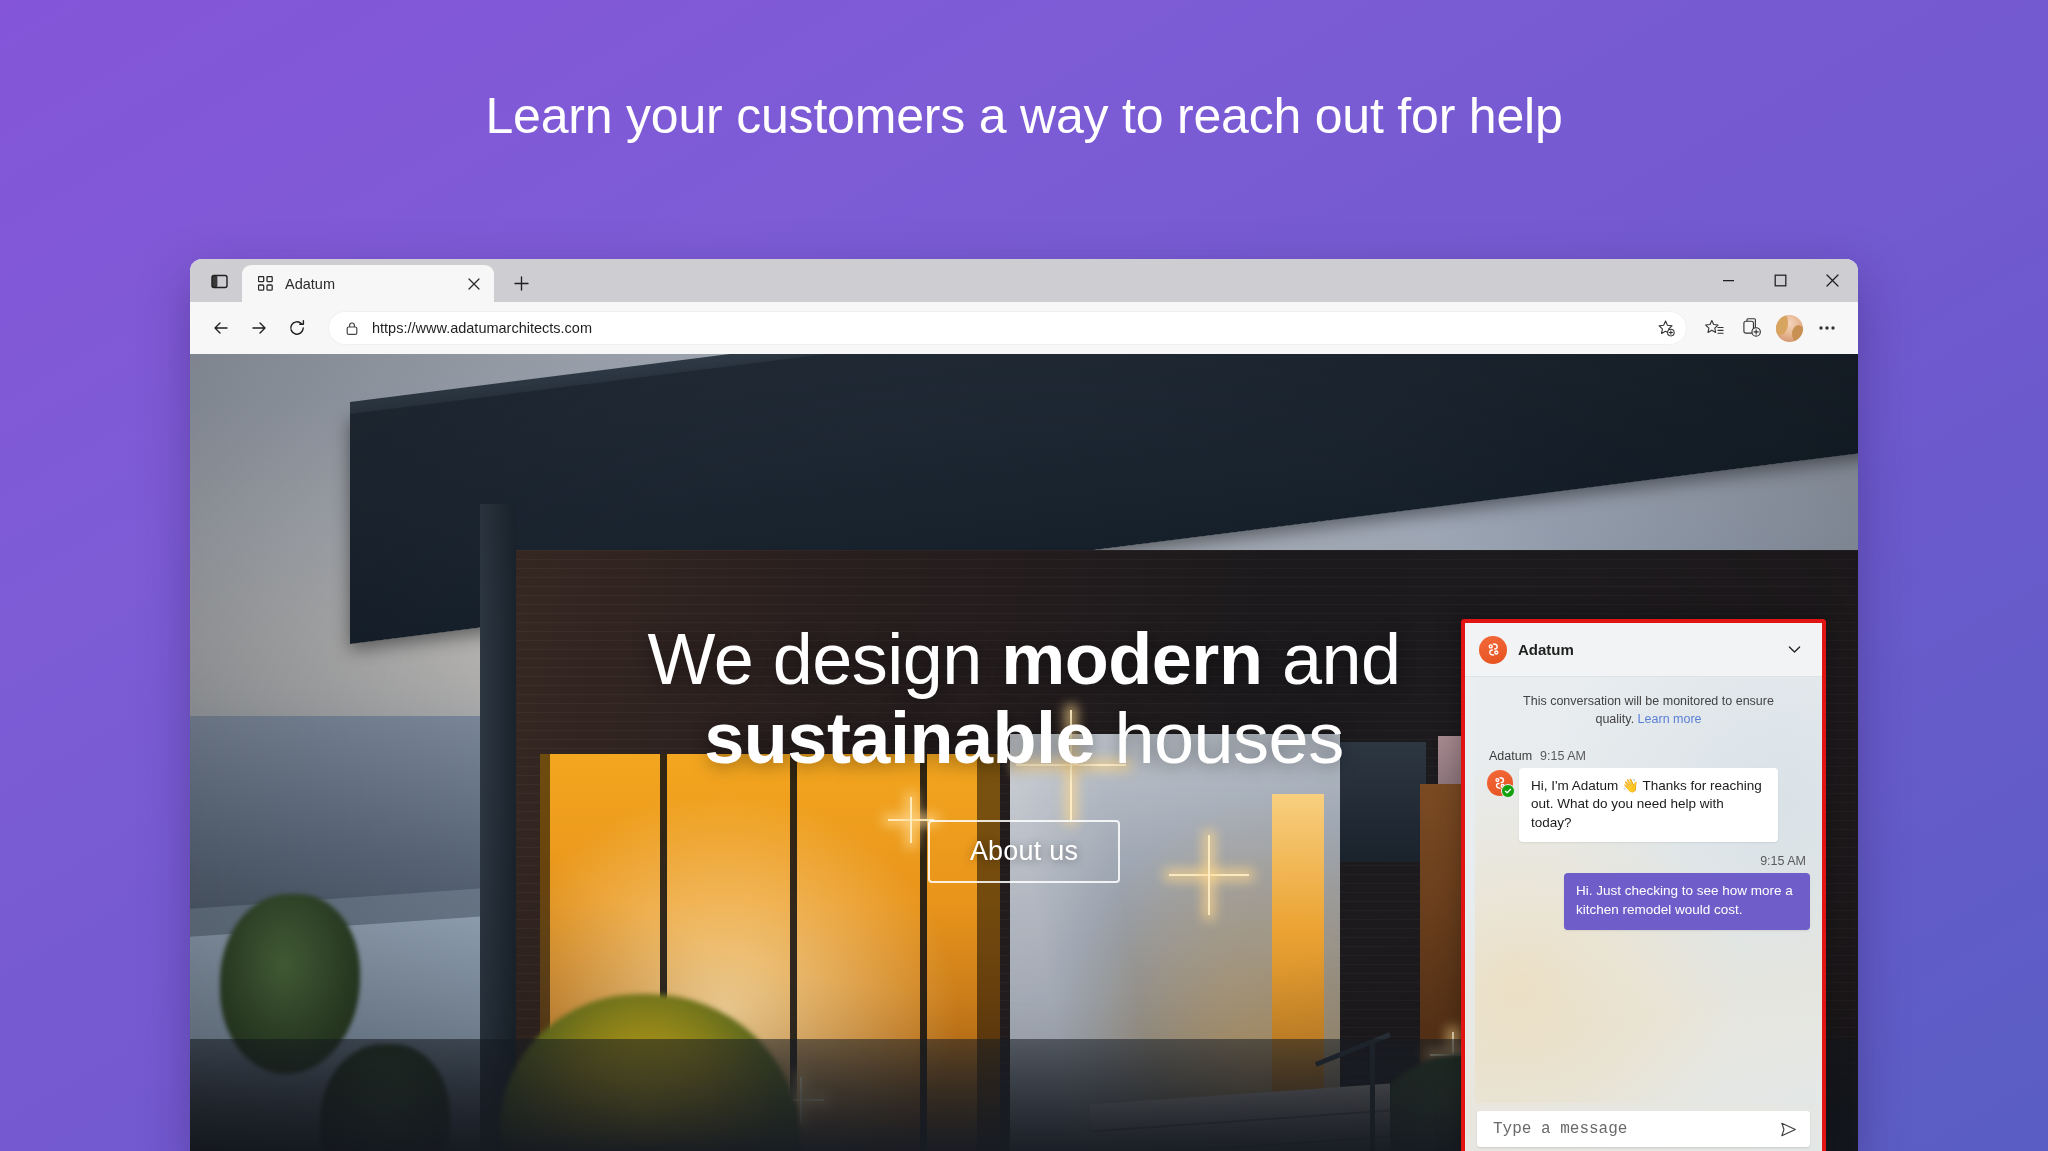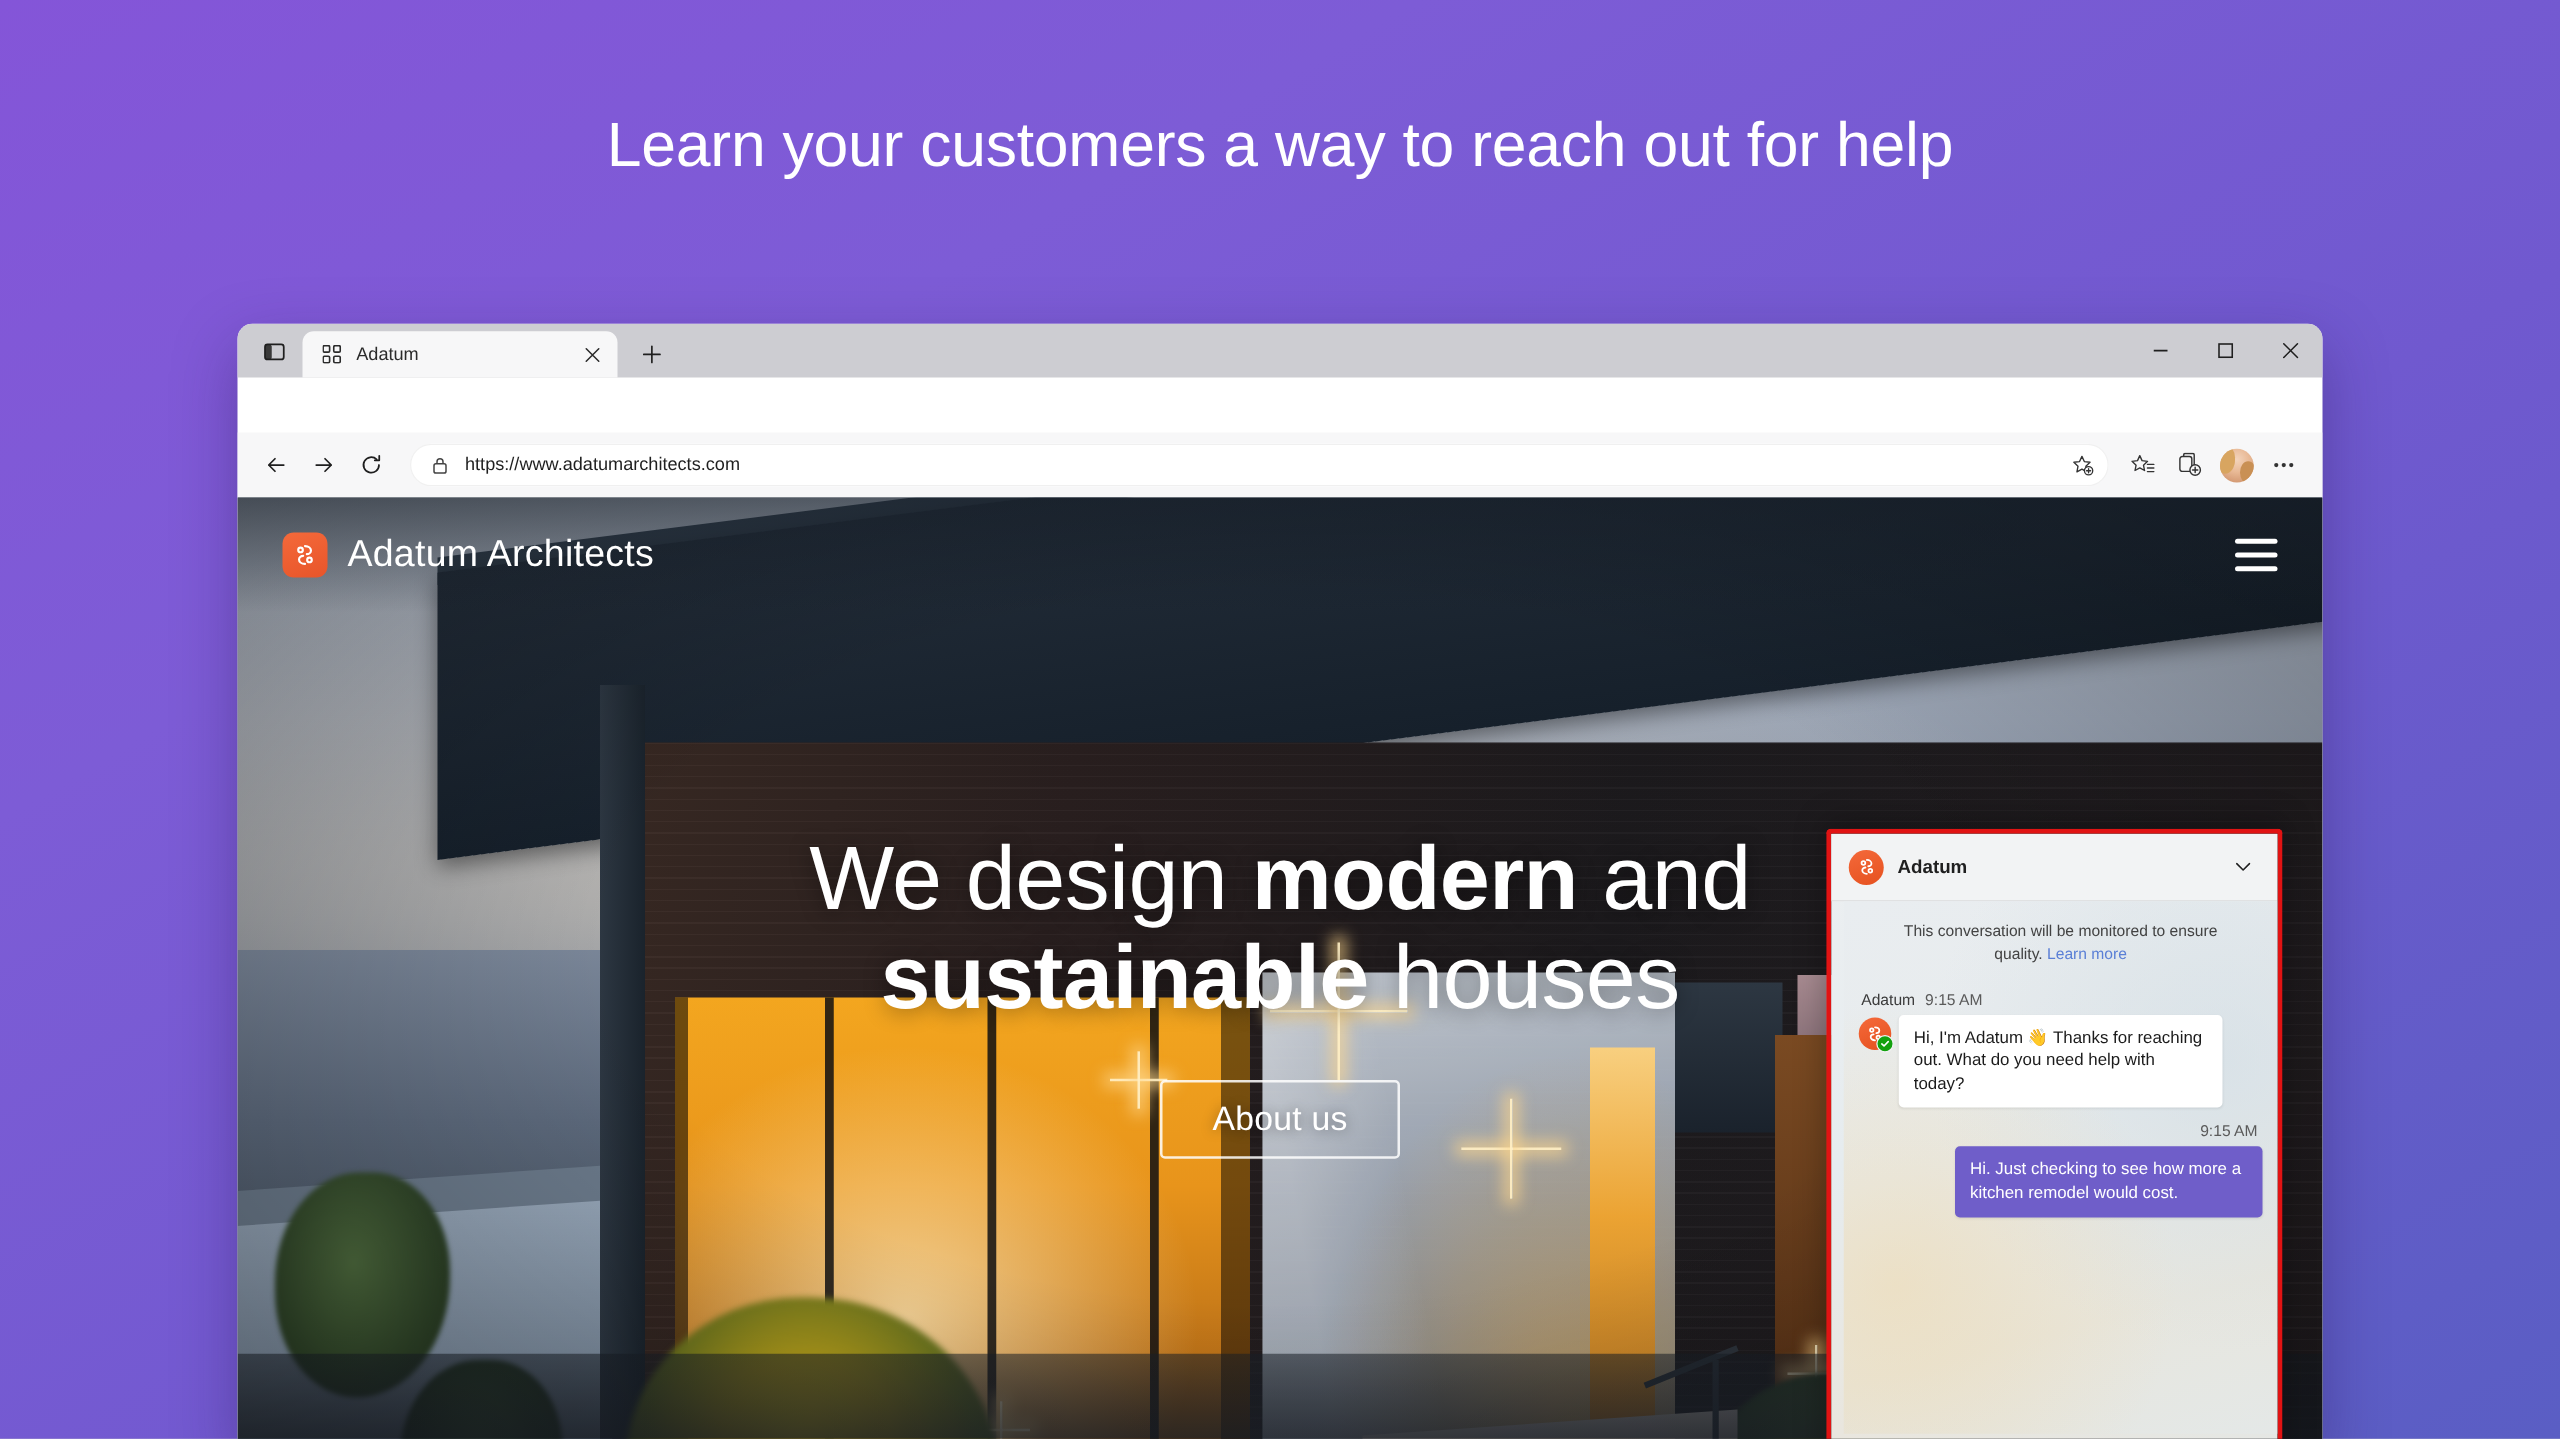--- a/index.html
+++ b/index.html
@@ -116,21 +116,20 @@
     display: flex; align-items: center; justify-content: center;
   }
 
   
   .toolbar {
     height: 52px;
     background: #f7f7f8;
     display: flex;
     align-items: center;
     padding: 0 12px;
-    margin-top: 44px;
   }
   .tb-btn {
     width: 38px; height: 38px;
     display: flex; align-items: center; justify-content: center;
     border-radius: 6px;
     flex: 0 0 auto;
   }
   .address-bar {
     flex: 1 1 auto;
     height: 34px;
@@ -788,39 +787,20 @@
         <div class="stair-line" style="top:52px;"></div>
 
       </div>
       <div class="railing"></div>
       <div class="railing-top"></div>
 
       <div class="ground-dark"></div>
       <div class="hero-vignette"></div>
     </div>
 
-    <div class="site-nav">
-      <div class="brand">
-        <span class="brand-logo">
-          <svg width="22" height="22" viewBox="0 0 24 24" fill="none">
-            <path d="M12 4.2 c3.3 0 5.2 2 5.2 3.9 c0 2-1.9 3.2-3.6 3.2" stroke="#fff" stroke-width="1.9" stroke-linecap="round"></path>
-            <path d="M12 19.8 c-3.3 0-5.2-2-5.2-3.9 c0-2 1.9-3.2 3.6-3.2" stroke="#fff" stroke-width="1.9" stroke-linecap="round"></path>
-            <circle cx="8.1" cy="7.6" r="2" stroke="#fff" stroke-width="1.9"></circle>
-            <circle cx="15.9" cy="16.3" r="2" stroke="#fff" stroke-width="1.9"></circle>
-          </svg>
-        </span>
-        <span class="brand-name">Adatum Architects</span>
-      </div>
-      <div class="nav-spacer"></div>
-      <div class="hamburger">
-        <span></span>
-          <span></span>
-          <span></span>
-      </div>
-    </div>
 
     <div class="hero-copy">
       <div class="hero-line"><span>We design </span><b>modern</b><span> and</span></div>
       <div class="hero-line"><b>sustainable</b><span> houses</span></div>
       <div class="hero-btn">About us</div>
     </div>
 
     <div class="chat-widget">
 
       <div class="chat-header">

